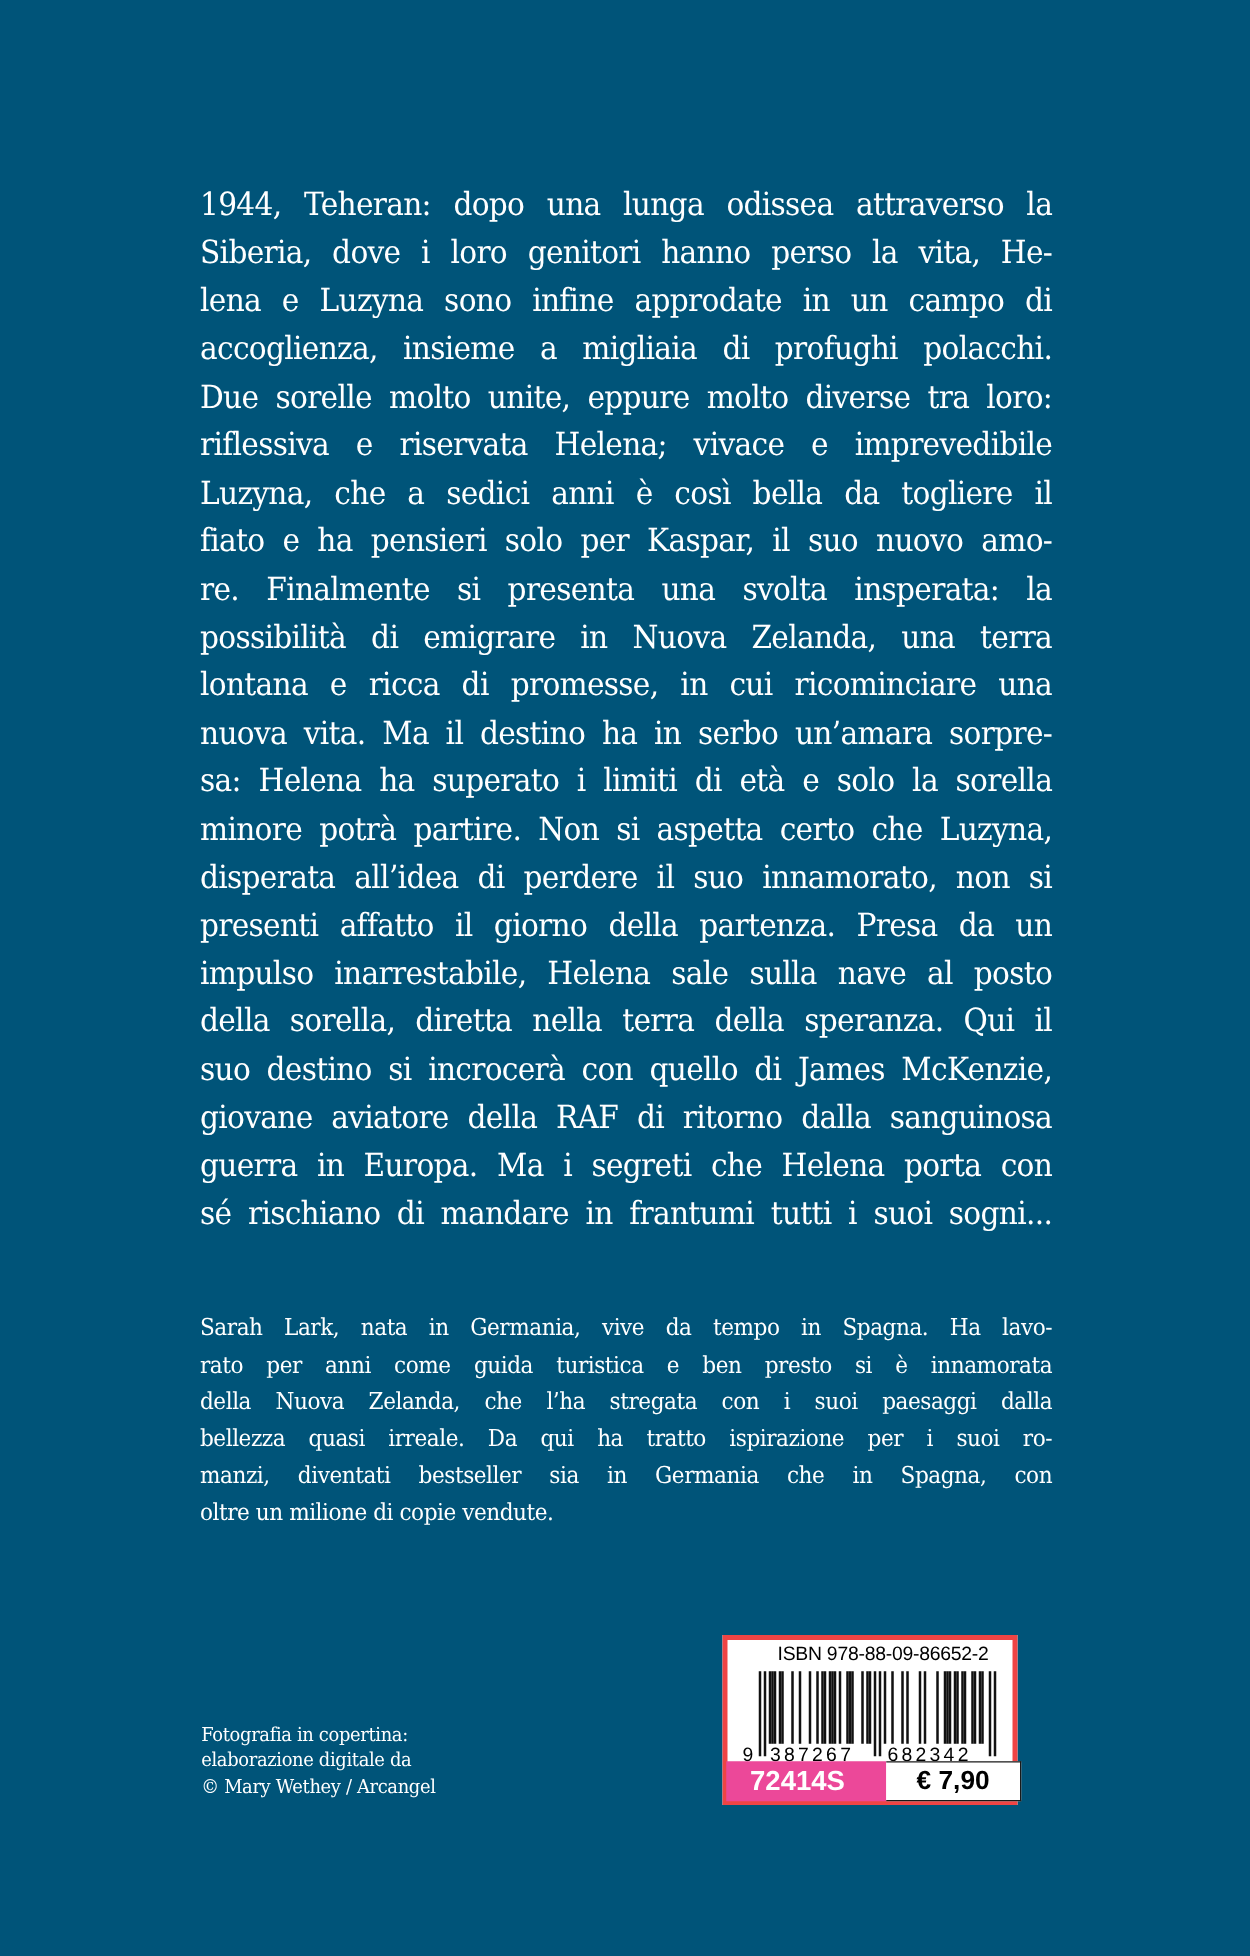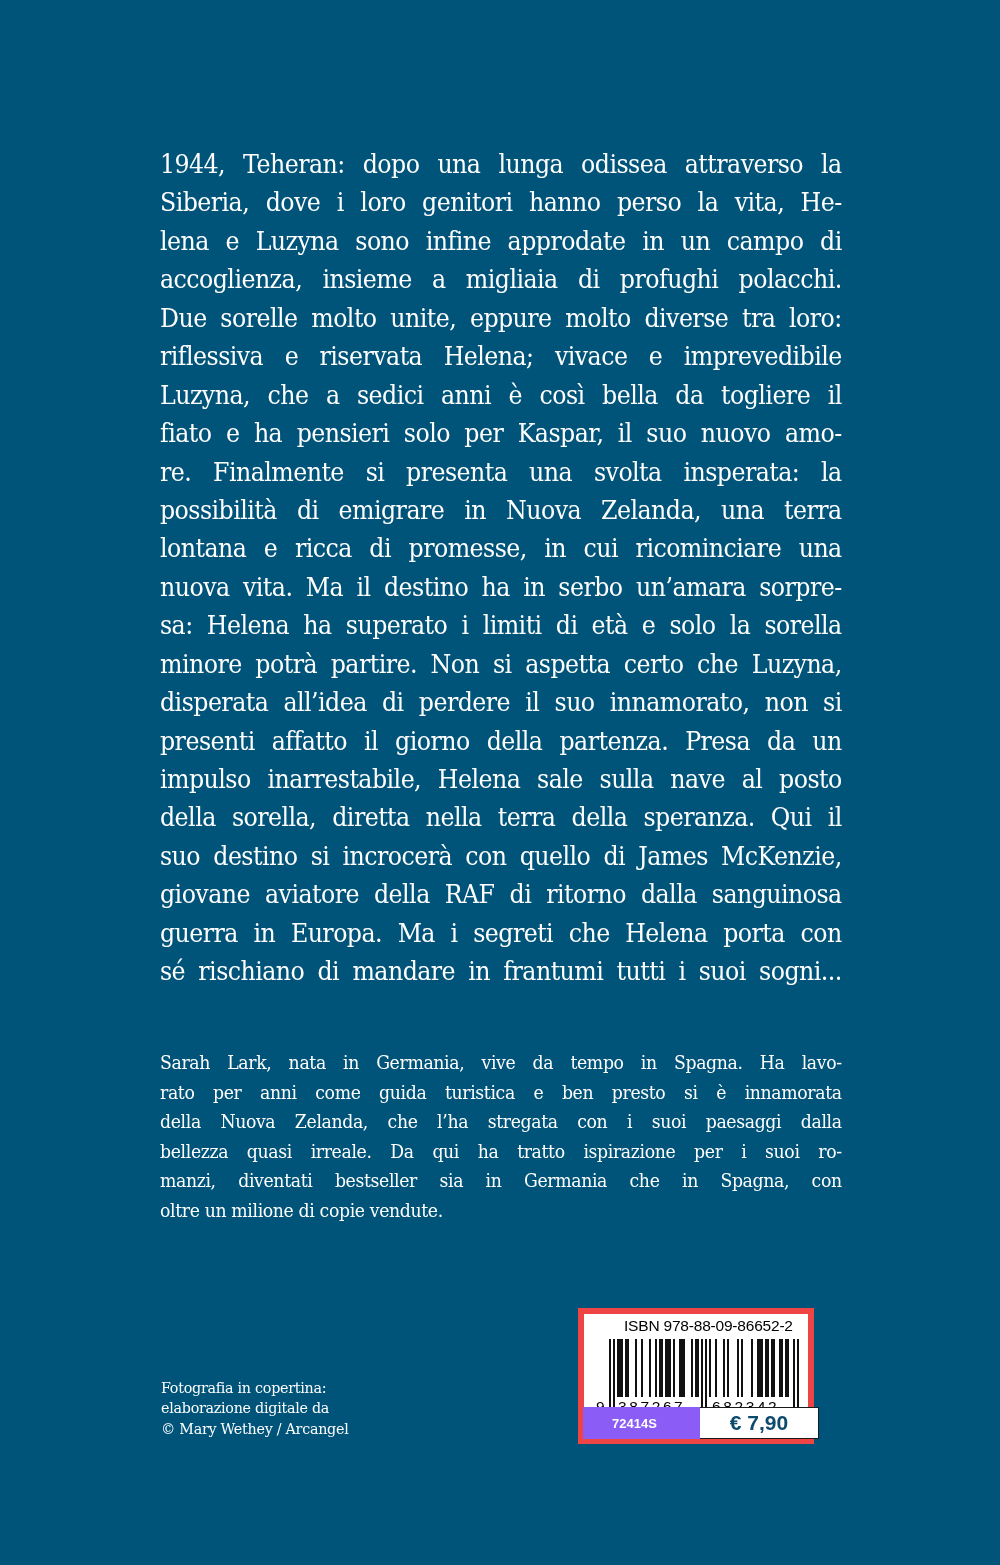--- a/index.html
+++ b/index.html
@@ -70,21 +70,21 @@
       display: block;
       white-space: nowrap;
     }
     .label-box {
       position: absolute;
       left: 578px;
       top: 1308px;
       width: 236px;
       height: 136px;
       background: #ffffff;
-      border: 6px solid #ef4444;
+      border: 4px solid #ef4444;
       box-sizing: border-box;
       color: #000;
       font-family: "Liberation Sans", "DejaVu Sans", sans-serif;
       text-decoration: underline;
     }
     .isbn-text {
       position: absolute;
       left: 40px;
       top: 3px;
       font-size: 15.5px;
@@ -105,40 +105,40 @@
     }
     .price-row {
       position: absolute;
       left: -1px;
       bottom: -1px;
       width: 236px;
       height: 32px;
       display: flex;
     }
     .code-cell {
-      width: 117px;
+      width: 128px;
       height: 32px;
-      background: #8b5cf6;
+      background: #ec4899;
       color: #ffffff;
       font-weight: bold;
-      font-size: 13px;
+      font-size: 22px;
       display: flex;
       align-items: center;
       justify-content: center;
       box-sizing: border-box;
       padding-right: 14px;
     }
     .price-cell {
       flex: 1;
       height: 32px;
       background: #ffffff;
       border: 1px solid #1a1a1a;
       border-left: none;
       box-sizing: border-box;
-      color: #0c4a6e;
+      color: #000000;
       font-weight: bold;
       font-size: 21px;
       display: flex;
       align-items: center;
       justify-content: center;
     }
   </style>
 </head>
 <body>
 

